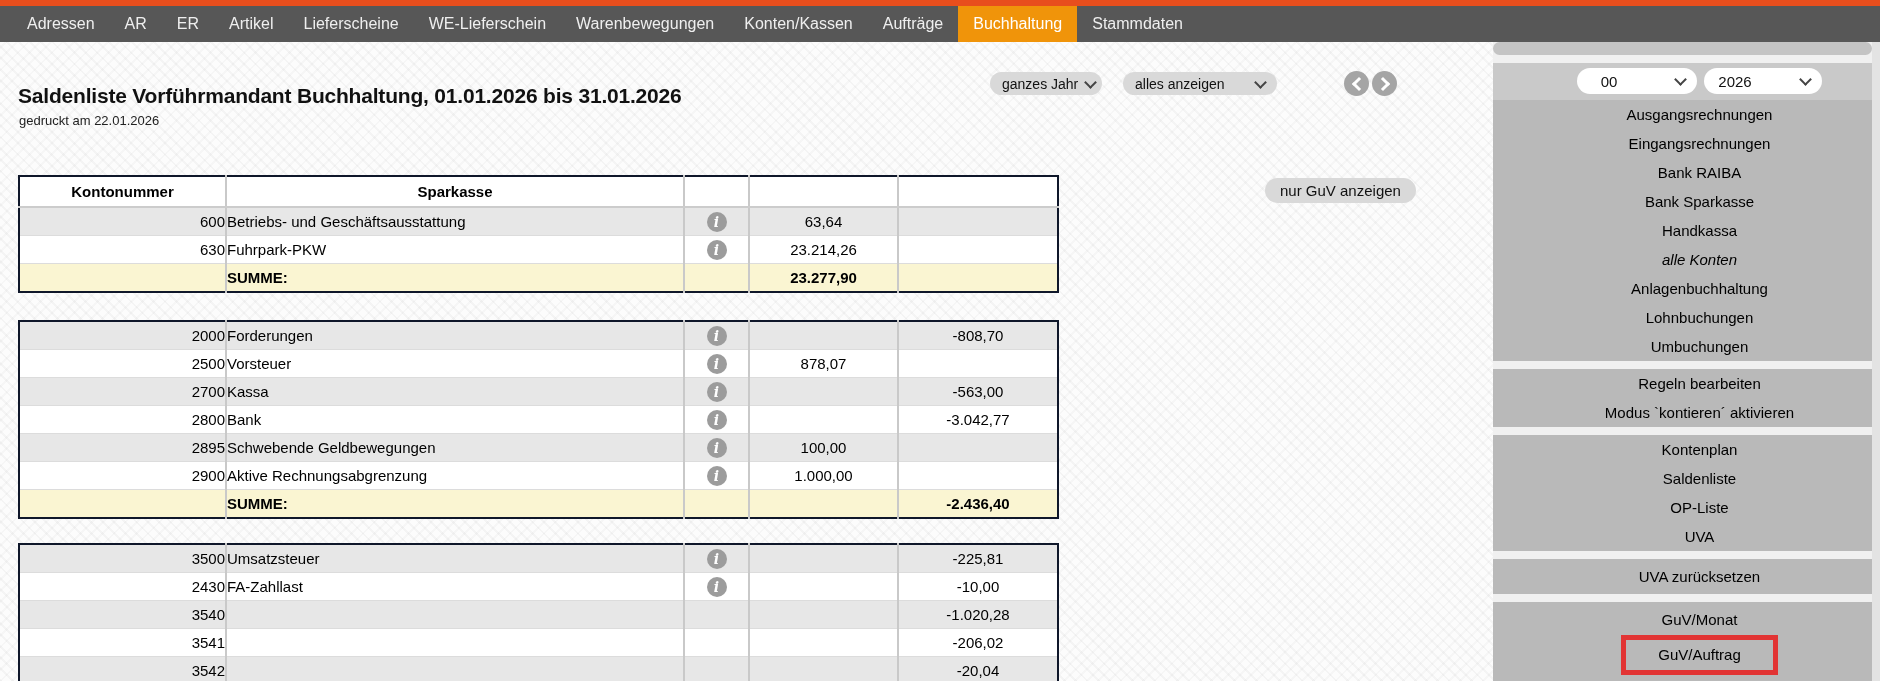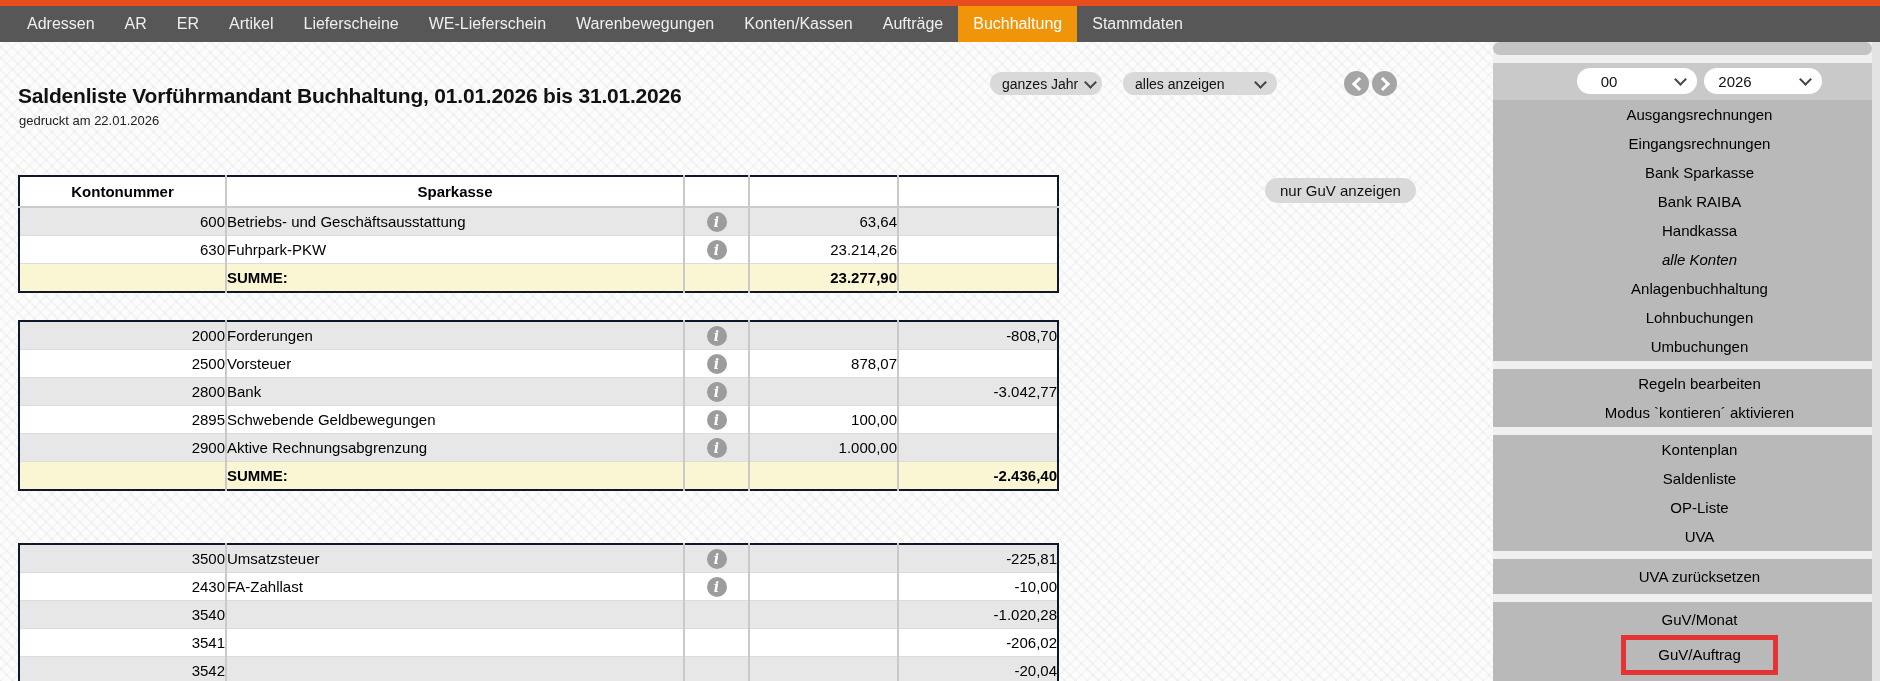--- a/index.html
+++ b/index.html
@@ -47,21 +47,21 @@
   table.saldo th{height:27px;font-size:15px;font-weight:bold;text-align:center;background:#fff;
     border-left:2px solid #c9c9c9;border-bottom:2px solid #cccccc;}
   table.saldo td{height:27px;border-left:2px solid #c9c9c9;border-top:1px solid #dcdcdc;padding:0;vertical-align:middle;overflow:hidden;white-space:nowrap;}
   table.saldo th:first-child,table.saldo td:first-child{border-left:none;}
   tbody tr:nth-child(odd) td{background:#e7e7e7;}
   tbody tr:nth-child(even) td{background:#ffffff;}
   tbody tr.summe td{background:#faf5d2;font-weight:bold;}
   td.nr{text-align:right;padding-right:12px;}
   td.name{text-align:left;padding-left:9px;}
   td.info{text-align:center;}
-  td.plus,td.minus{text-align:right;padding-right:8px;}
+  td.plus,td.minus{text-align:center;padding-right:8px;}
   .info-icon{display:inline-block;width:20px;height:20px;border-radius:50%;background:#9c9c9c;color:#fff;
     font-family:"DejaVu Serif",serif;font-weight:bold;font-style:italic;font-size:14px;line-height:20px;text-align:center;vertical-align:middle;cursor:default;}
 
   
   .sidebar{position:absolute;left:1493px;top:42px;width:379px;height:639px;background:#f0f0f0;}
   .edge-strip{position:absolute;left:1872px;top:42px;width:8px;height:639px;background:#e3e3e3;}
   .scroll-strip{position:absolute;left:0;top:0;width:379px;height:13px;background:#c4c4c4;border-radius:7px;}
   .select-band{position:absolute;left:0;top:21px;width:379px;height:37px;background:#c9c9c9;}
   .side-pill{position:absolute;top:5px;height:26px;background:#fff;border-radius:13px;display:flex;align-items:center;
     font-size:15px;color:#111;padding:0 12px;box-sizing:border-box;cursor:default;gap:39px;}
@@ -185,20 +185,27 @@
             <td class="minus">-808,70</td>
           </tr>
           <tr>
             <td class="nr">2500</td>
             <td class="name">Vorsteuer</td>
             <td class="info"><span class="info-icon">i</span></td>
             <td class="plus">878,07</td>
             <td class="minus"></td>
           </tr>
           <tr>
+            <td class="nr">2700</td>
+            <td class="name">Kassa</td>
+            <td class="info"><span class="info-icon">i</span></td>
+            <td class="plus"></td>
+            <td class="minus">-563,00</td>
+          </tr>
+          <tr>
             <td class="nr">2800</td>
             <td class="name">Bank</td>
             <td class="info"><span class="info-icon">i</span></td>
             <td class="plus"></td>
             <td class="minus">-3.042,77</td>
           </tr>
           <tr>
             <td class="nr">2895</td>
             <td class="name">Schwebende Geldbewegungen</td>
             <td class="info"><span class="info-icon">i</span></td>
@@ -280,22 +287,22 @@
         <span class="chev"></span>
       </div>
       <div class="side-pill" id="sel-year">
         <span class="lbl">2026</span>
         <span class="chev"></span>
       </div>
     </div>
     <div class="panel" id="panel-accounts">
         <div class="side-item">Ausgangsrechnungen</div>
         <div class="side-item">Eingangsrechnungen</div>
+        <div class="side-item">Bank RAIBA</div>
         <div class="side-item">Bank Sparkasse</div>
-        <div class="side-item">Bank RAIBA</div>
         <div class="side-item">Handkassa</div>
         <div class="side-item italic">alle Konten</div>
         <div class="side-item">Anlagenbuchhaltung</div>
         <div class="side-item">Lohnbuchungen</div>
         <div class="side-item">Umbuchungen</div>
       </div>
     <div class="panel" id="panel-reports">
         <div class="side-item">Kontenplan</div>
         <div class="side-item">Saldenliste</div>
         <div class="side-item">OP-Liste</div>

